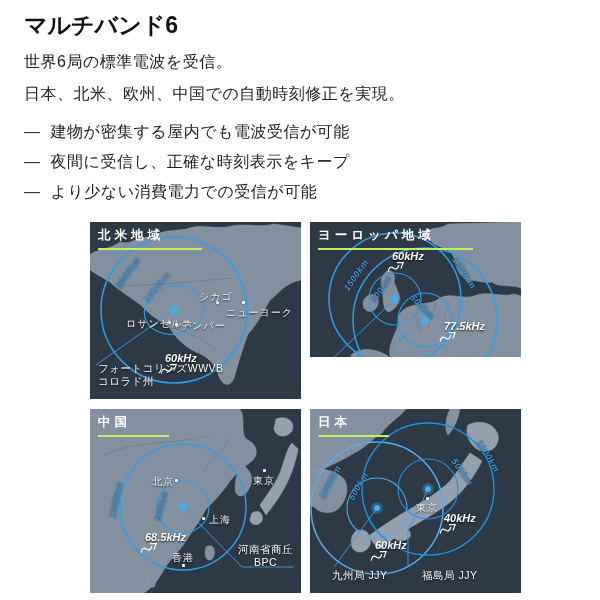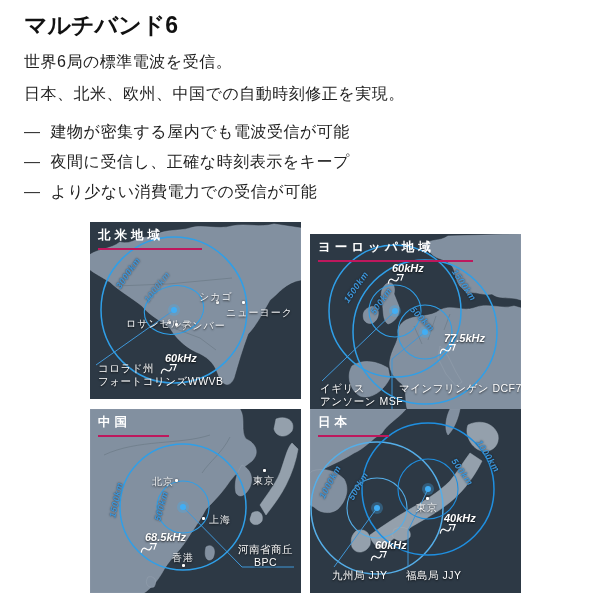--- a/index.html
+++ b/index.html
@@ -13,21 +13,21 @@
   .panel svg.map{position:absolute;left:0;top:0;}
   .land{fill:#8290a0;stroke:#97a3b0;stroke-width:.5;}
   .land-b{fill:#94a0ac;stroke:#a3aeb9;stroke-width:.5;}
   .border{fill:none;stroke:#65737f;stroke-width:.6;opacity:.9;}
   .ring{fill:none;stroke:#2f9fe8;stroke-width:1.5;}
   .ring2{fill:none;stroke:#2f9fe8;stroke-width:1.1;}
   .leader{fill:none;stroke:#3f97d8;stroke-width:1;}
   .halo{fill:rgba(65,174,245,.30);}
   .sdot{fill:#41aef5;}
   .panel-title{position:absolute;left:8px;top:5px;color:#fff;font-size:12.5px;font-weight:bold;
-               letter-spacing:4px;border-bottom:2px solid #be185d;padding:0 38px 4px 0;}
+               letter-spacing:4px;border-bottom:2px solid #bef264;padding:0 38px 4px 0;}
   .km{position:absolute;color:#3d95d8;font-size:9px;font-weight:bold;font-style:italic;
       letter-spacing:.5px;text-shadow:0 0 2px rgba(0,0,0,.65);white-space:nowrap;}
   .city{position:absolute;color:#f2f4f6;font-size:10px;letter-spacing:1px;
         text-shadow:0 1px 2px rgba(0,0,0,.8);white-space:nowrap;text-align:center;}
   .cdot{position:absolute;width:3px;height:3px;background:#fff;border-radius:1px;
         box-shadow:0 0 2px rgba(0,0,0,.6);}
   .stlabel{position:absolute;color:#fff;font-size:10.5px;letter-spacing:.5px;
            text-shadow:0 1px 2px rgba(0,0,0,.8);white-space:nowrap;line-height:12.5px;}
   .stlabel.right{text-align:center;}
   .freq{position:absolute;color:#fff;font-size:11px;font-weight:bold;font-style:italic;
@@ -72,26 +72,26 @@
   <span class="cdot" style="left:78px;top:99px"></span>
   <div class="city" style="left:36px;top:95px">ロサンゼルス</div>
   <span class="cdot" style="left:85px;top:101px"></span>
   <div class="city" style="left:91px;top:97px">デンバー</div>
   <div class="freq" style="left:75px;top:130px">60kHz</div>
   <svg class="wave" style="left:69px;top:141px" width="20" height="11" viewBox="0 0 20 11">
     <path d="M1,8 Q4,2 7,6 T13,5" fill="none" stroke="#fff" stroke-width="1.2"></path>
     <path d="M12,2 L18,4 L14,9" fill="none" stroke="#fff" stroke-width="1.2"></path>
   </svg>
   <div class="stlabel" style="left:8px;top:140px">
+    <div>フォートコリンズWWVB</div>
     <div>コロラド州</div>
-    <div>フォートコリンズWWVB</div>
-  </div>
-</div>
-
-<div class="panel" style="left:310px;top:234px;height:177px">
+  </div>
+</div>
+
+<div class="panel" style="left:310px;top:222px;height:135px">
   <svg class="map" width="211" height="177" viewBox="0 0 211 177">
     <path class="land" d="M112,12 C120,4 130,8 138,2 L211,0 L211,66 C200,62 190,66 182,60 C172,62 164,56 158,60 L150,52 C144,44 146,34 140,30 C134,24 126,26 120,18 Z"></path>
     <path class="land" d="M96,86 C108,80 120,84 130,76 C142,70 152,78 164,74 C178,68 192,76 204,72 L211,74 L211,177 L98,177 C94,168 98,158 92,150 C84,144 78,136 80,126 C82,114 90,106 88,96 C90,90 93,88 96,86 Z"></path>
     <path class="land" d="M42,132 C54,124 68,128 78,134 L80,144 C74,156 62,166 50,162 C40,156 36,142 42,132 Z"></path>
     <path class="land" d="M130,112 L138,122 L146,138 L152,148 L146,152 L136,140 L128,124 Z"></path>
     <path class="land" d="M76,50 C82,46 86,52 84,60 L88,70 C92,78 86,88 78,90 C72,86 74,76 72,68 C70,58 72,54 76,50 Z"></path>
     <path class="land" d="M58,74 C64,70 70,74 68,82 C66,90 58,92 54,86 C52,80 54,76 58,74 Z"></path>
     <path class="border" d="M104,92 L112,110 M126,82 L118,106 M140,80 L134,96"></path>
     <circle class="ring" cx="85" cy="77" r="66"></circle>
     <circle class="ring2" cx="85" cy="77" r="26"></circle>
@@ -197,14 +197,14 @@
   <svg class="wave" style="left:59px;top:141px" width="20" height="11" viewBox="0 0 20 11">
     <path d="M1,8 Q4,2 7,6 T13,5" fill="none" stroke="#fff" stroke-width="1.2"></path>
     <path d="M12,2 L18,4 L14,9" fill="none" stroke="#fff" stroke-width="1.2"></path>
   </svg>
   <div class="freq" style="left:134px;top:103px">40kHz</div>
   <svg class="wave" style="left:128px;top:114px" width="20" height="11" viewBox="0 0 20 11">
     <path d="M1,8 Q4,2 7,6 T13,5" fill="none" stroke="#fff" stroke-width="1.2"></path>
     <path d="M12,2 L18,4 L14,9" fill="none" stroke="#fff" stroke-width="1.2"></path>
   </svg>
   <div class="stlabel" style="left:22px;top:160px">九州局 JJY</div>
-  <div class="stlabel" style="left:96px;top:160px">福島局 JJY</div>
+  <div class="stlabel" style="left:112px;top:160px">福島局 JJY</div>
 </div>
 
 </body></html>

